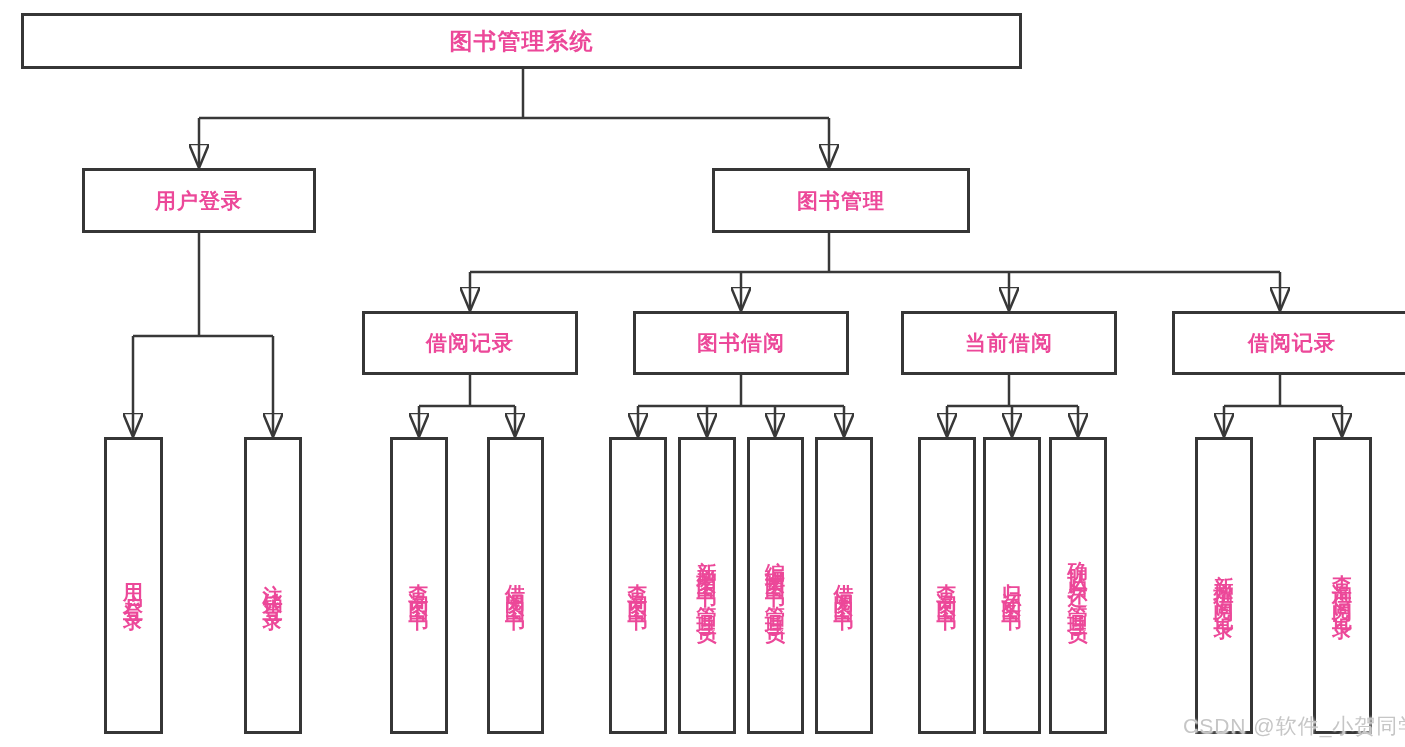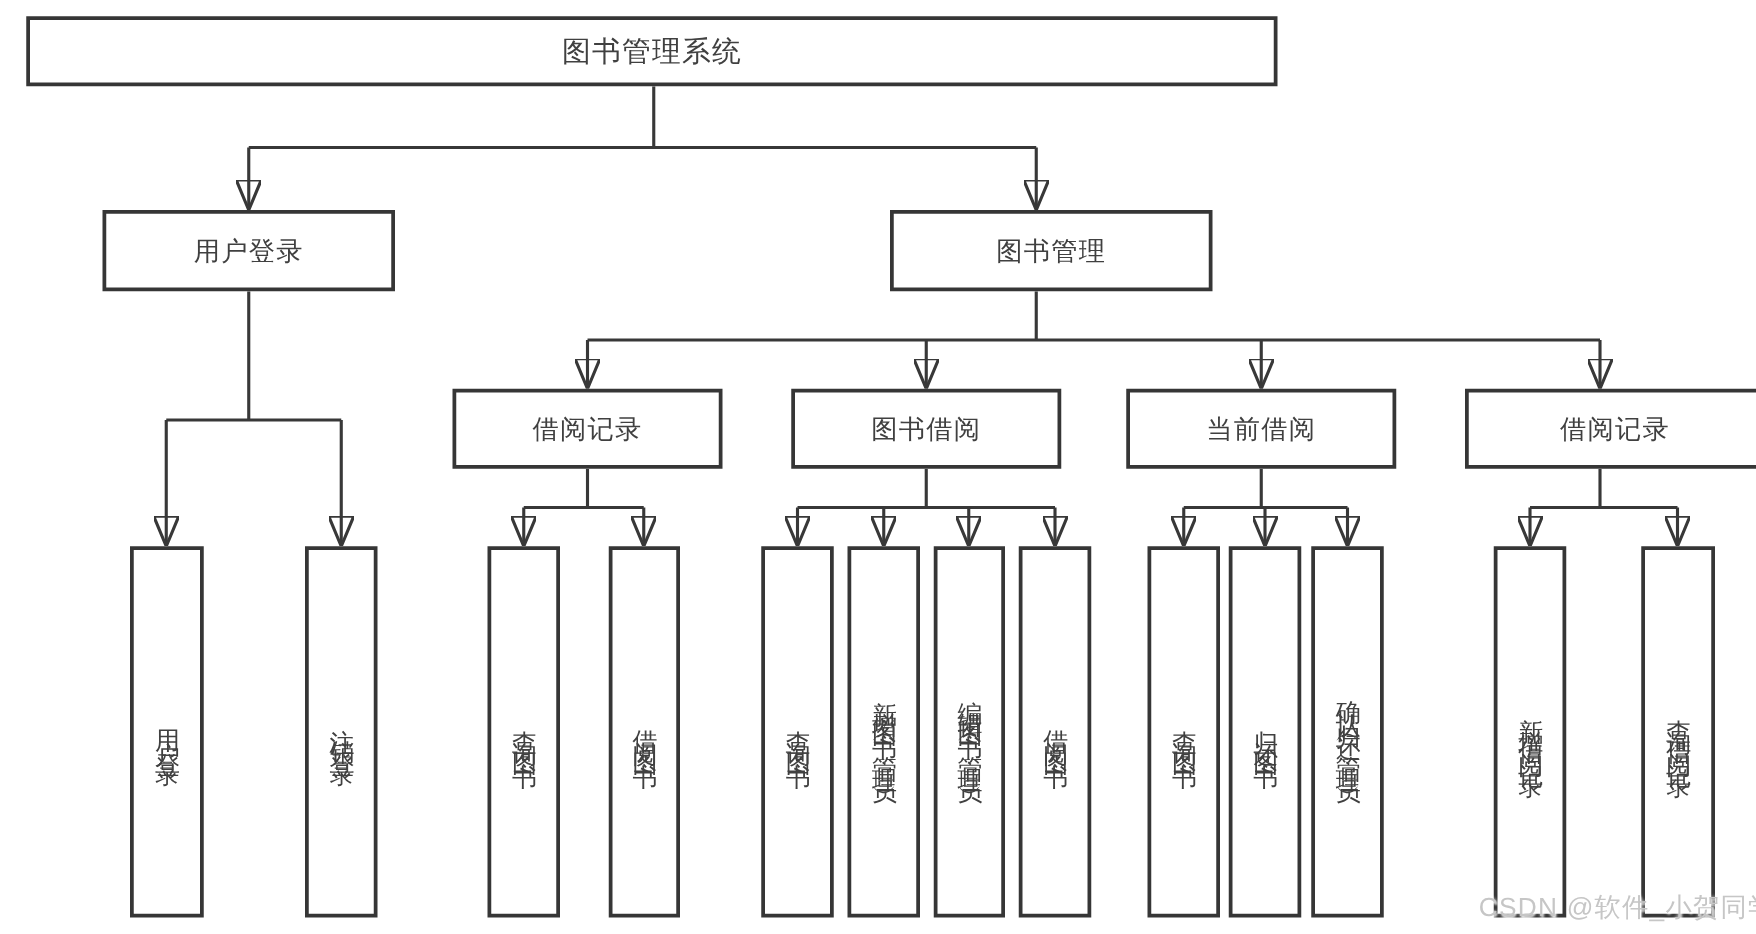--- a/index.html
+++ b/index.html
@@ -22,22 +22,23 @@
     fill: none;
   }
   .box {
     position: absolute;
     box-sizing: border-box;
     background: #ffffff;
     border: 3px solid #363636;
     display: flex;
     align-items: center;
     justify-content: center;
-    color: #404040;
+    color: #ec4899;
     text-align: center;
+    font-weight: bold;
   }
   .h  { font-size: 21px; letter-spacing: 1px; }
   .rootbox { font-size: 23px; letter-spacing: 1px; }
   .v {
     writing-mode: vertical-rl;
     text-orientation: mixed;
     font-size: 20px;
     line-height: 1;
     letter-spacing: 9px;
   }

